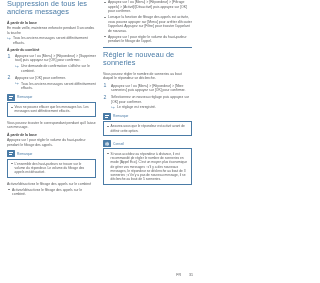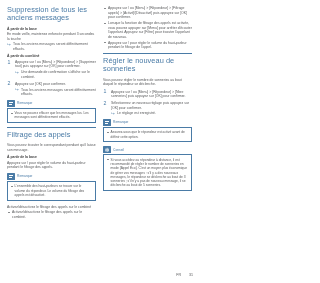--- a/index.html
+++ b/index.html
@@ -7,21 +7,21 @@
     width:200px;height:283px;
     background:#ffffff;
     font-family:"Liberation Sans", sans-serif;
     color:#58595b;
     overflow:hidden;
   }
   .page{
     position:relative;
     width:200px;height:283px;
     box-sizing:border-box;
-    padding:6px 7px 0 7px;
+    padding:0 7px 0 7px;
   }
   .cols{
     display:flex;
     gap:7px;
     height:262px;
   }
   .col{width:89px;flex:0 0 89px;}
 
   
   .h2{
@@ -227,21 +227,20 @@
           <span class="note-ic remark"></span>
           <span class="note-lbl">Remarque</span>
         </div>
         <div class="note-body">
           <ul>
             <li>Vous ne pouvez effacer que les messages lus. Les messages sont définitivement effacés.</li>
           </ul>
         </div>
       </div>
 
-      <h2 class="h2">Filtrage des appels</h2>
 
       <div class="p">Vous pouvez écouter le correspondant pendant qu'il laisse son message.</div>
 
       <div class="sub">À partir de la base</div>
       <div class="p">Appuyez sur  /  pour régler le volume du haut-parleur pendant le filtrage des appels.</div>
 
       <div class="note">
         <div class="note-hd">
           <span class="note-ic remark"></span>
           <span class="note-lbl">Remarque</span>

